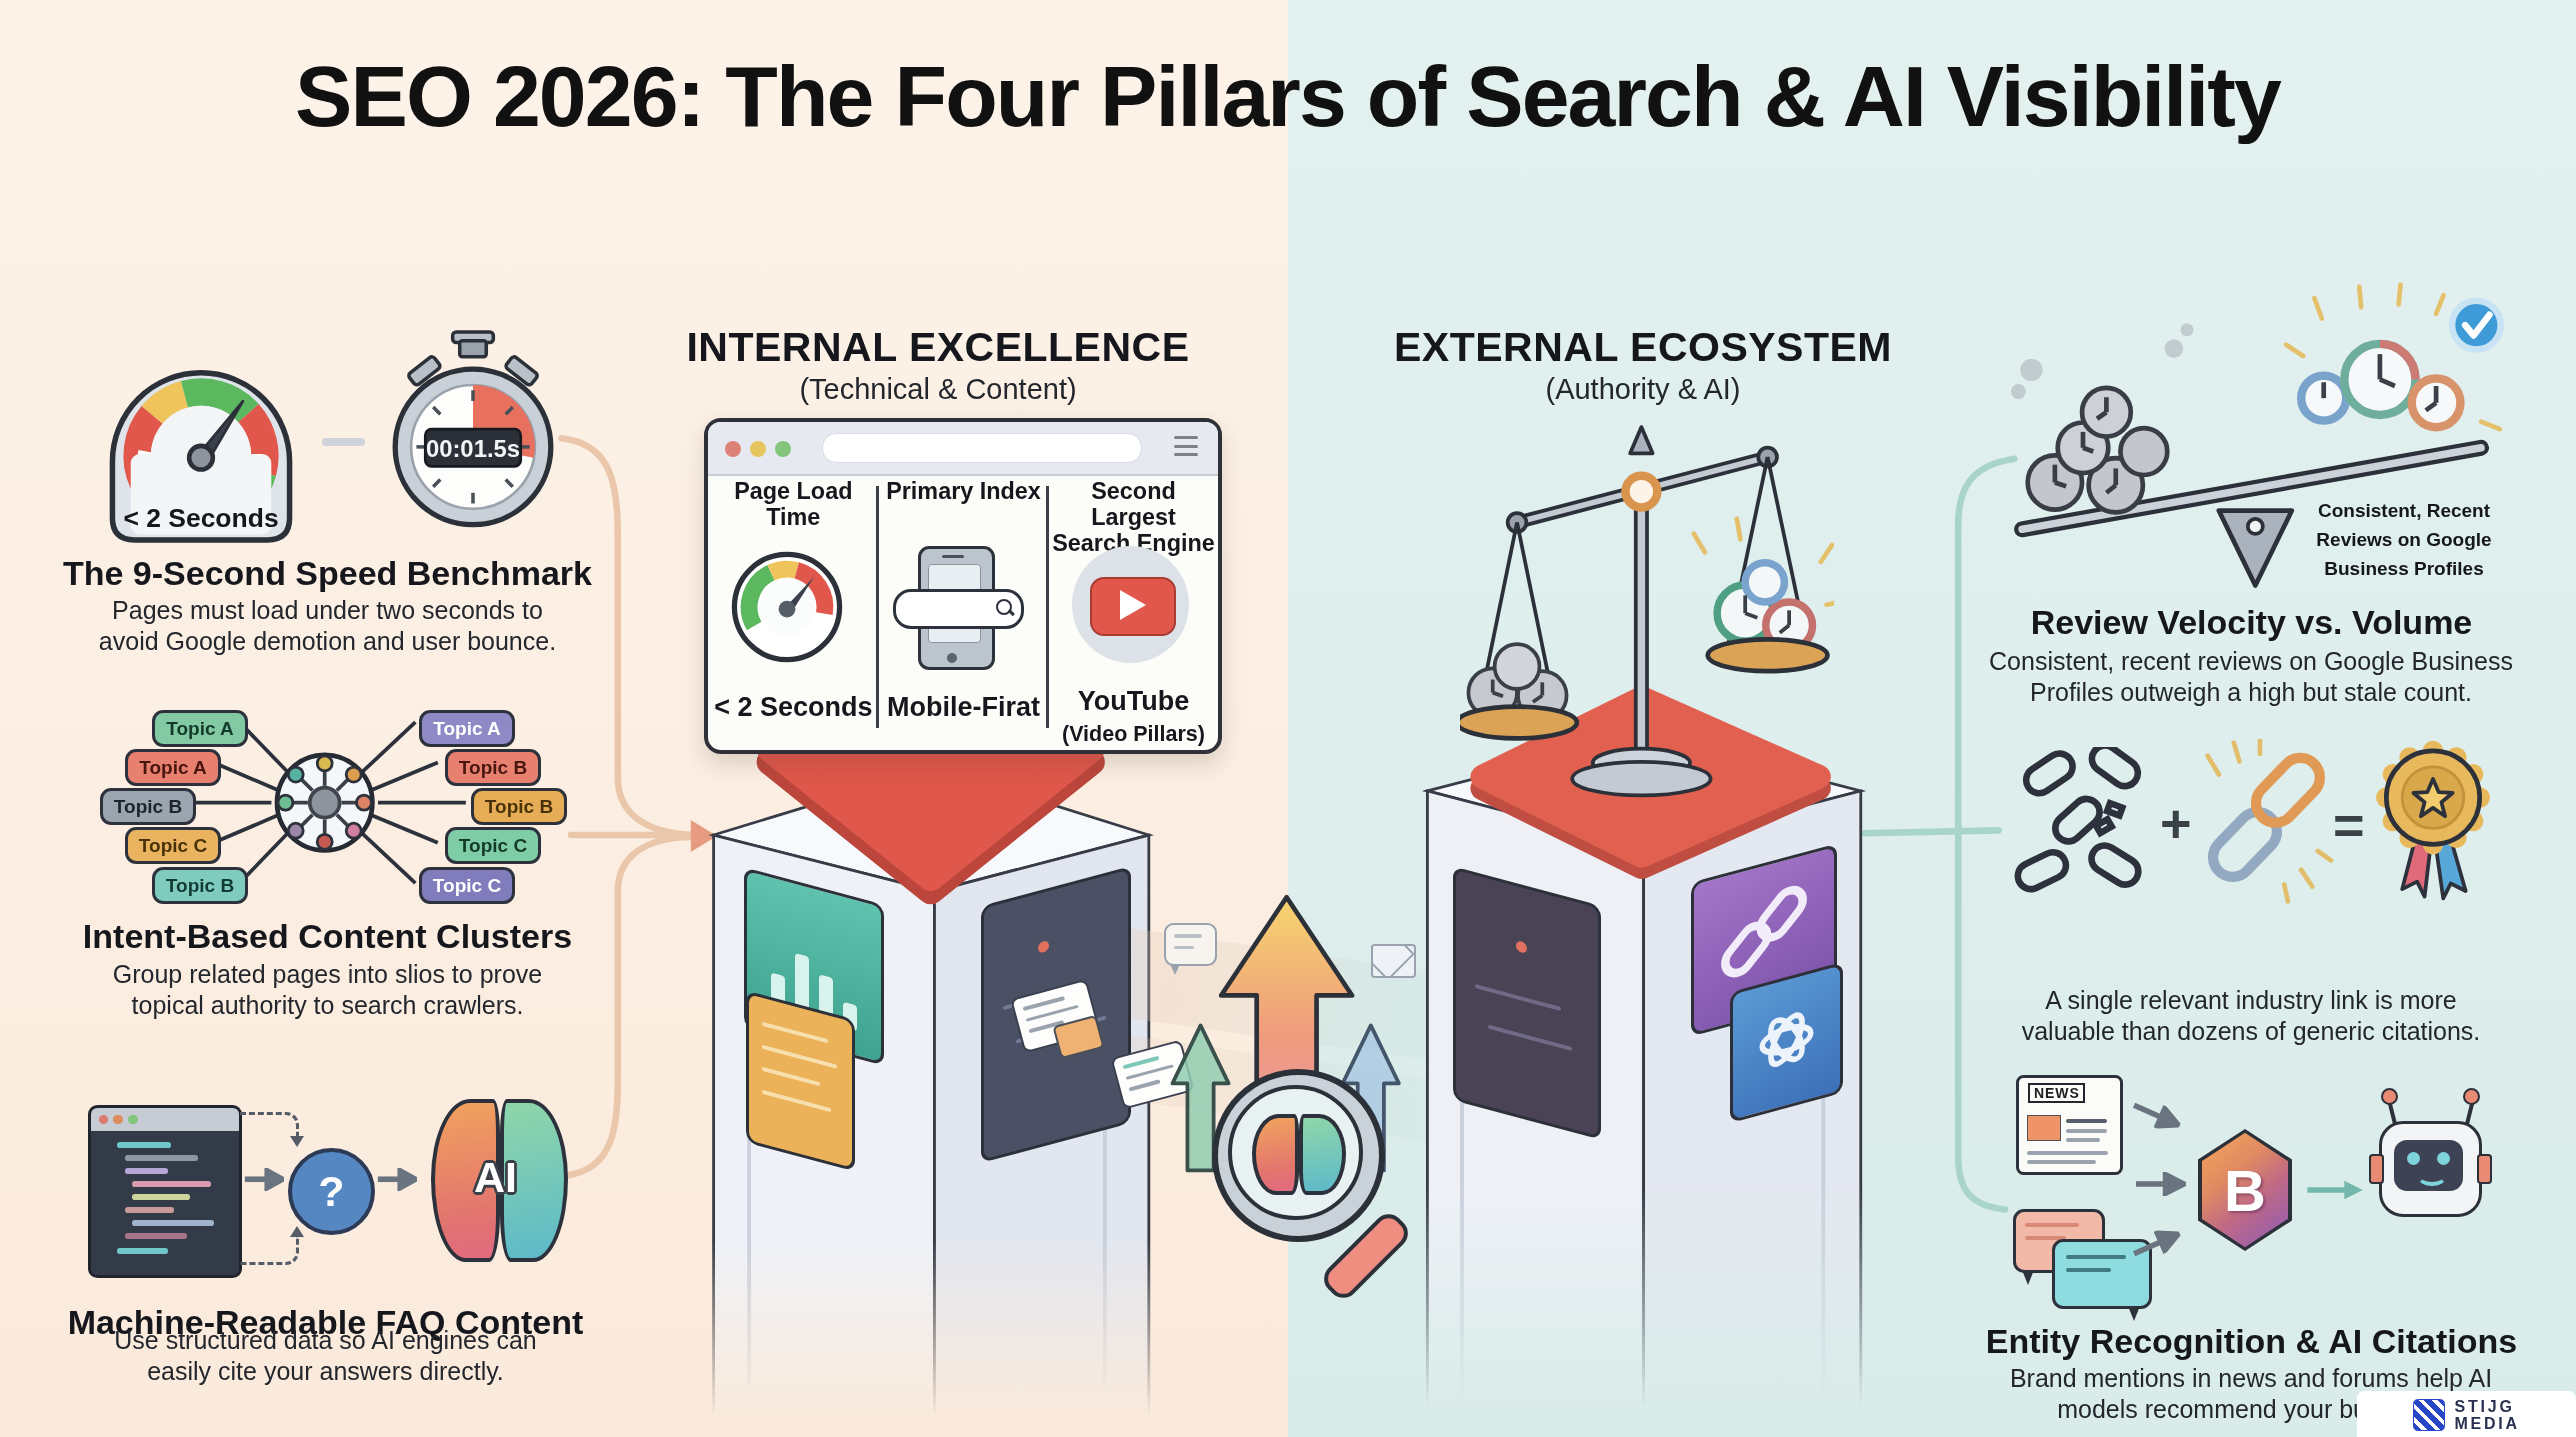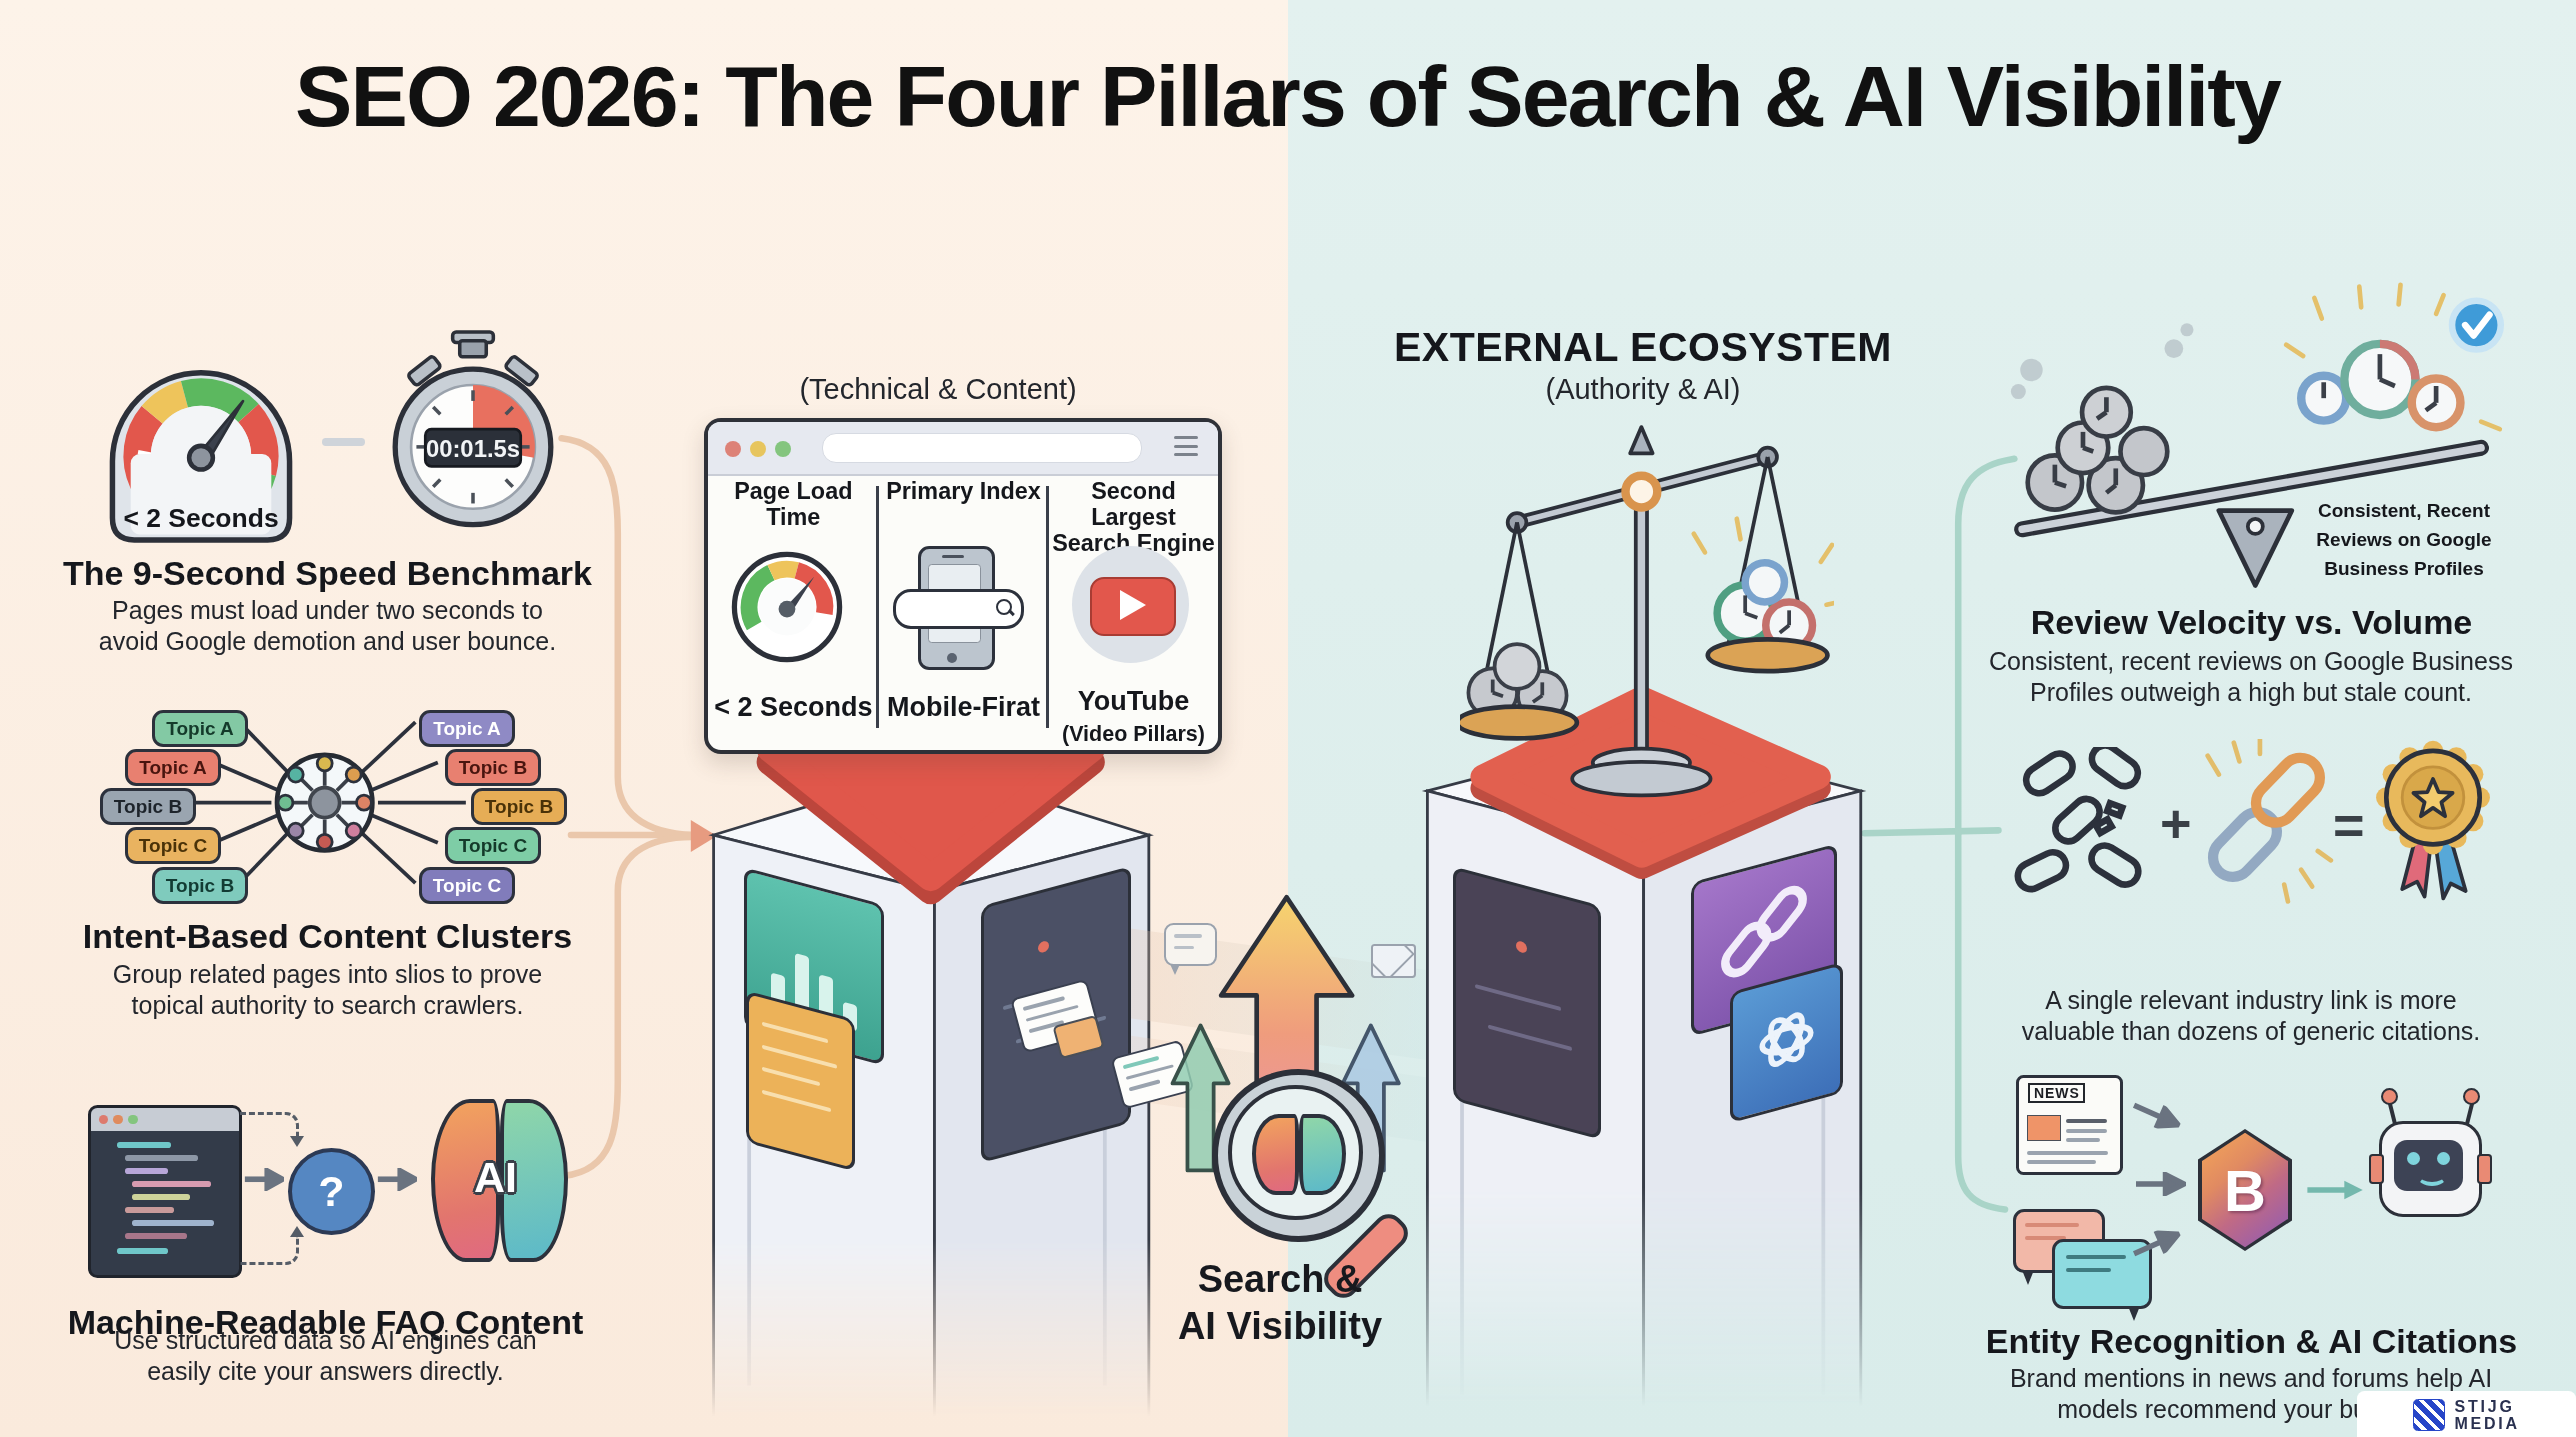--- a/index.html
+++ b/index.html
@@ -243,20 +243,21 @@
       <polygon points="26,3 42,12 26,21" class="gr-arrow"></polygon>
   </svg>
   <div class="abs brain" style="left:431px;top:1099px;width:137px;height:163px;">
     <div class="bh bl"></div>
       <div class="bh br"></div>
     <div class="ai-label" style="left:43px;top:54px;font-size:43px;">AI</div>
   </div>
   <h2 class="abs ctr sec-head" style="left:54px;top:1303px;width:543px;">Machine-Readable FAQ Content</h2>
   <div class="abs ctr sec-body" style="left:87px;top:1325px;width:477px;">Use structured data so AI engines can easily cite your answers directly.</div>
 
+  <h2 class="abs ctr col-head" style="left:676px;top:324px;width:524px;">INTERNAL EXCELLENCE</h2>
   <div class="abs ctr col-sub" style="left:676px;top:373px;width:524px;">(Technical &amp; Content)</div>
 
   <svg class="abs" style="left:693px;top:730px;-webkit-mask-image:linear-gradient(180deg,#000 72%,transparent 97%);mask-image:linear-gradient(180deg,#000 72%,transparent 97%);" width="468" height="708" viewBox="0 0 500 756">
     <polygon points="22,112 258,40 487,112 258,172" fill="#f7f9fc" stroke="#363b46" stroke-width="3"></polygon>
     <polygon points="22,112 258,172 258,756 22,756" fill="#eef1f7" stroke="#363b46" stroke-width="3"></polygon>
     <polygon points="258,172 487,112 487,756 258,756" fill="#e2e6ef" stroke="#363b46" stroke-width="3"></polygon>
     <path d="M82,34 L426,34 L254,172 Z" fill="#bc463c" stroke="#bc463c" stroke-width="28" stroke-linejoin="round"></path>
     <path d="M82,20 L426,20 L254,158 Z" fill="#e0574b" stroke="#e0574b" stroke-width="28" stroke-linejoin="round"></path>
     <path d="M82,20 L426,20 L254,158 Z" fill="none" stroke="#8e342d" stroke-width="3" stroke-linejoin="round" transform="translate(0,-14) scale(1)" opacity="0"></path>
     <line x1="60" y1="220" x2="60" y2="700" stroke="#c9cfdb" stroke-width="4"></line>
@@ -359,24 +360,20 @@
     <div style="position:absolute;left:-3.7px;top:-11.2px;width:34px;height:34px;border:2.8px solid #9aa2ad;transform:rotate(45deg);background:#eef2f6;"></div>
   </div>
   <div id="magnify" class="abs">
     <div class="inner"></div>
     <div class="brain" style="position:absolute;left:34px;top:39px;width:94px;height:81px;">
       <div class="bh bl"></div>
         <div class="bh br"></div>
     </div>
   </div>
   <div id="maghandle" class="abs"></div>
-  <div id="center-label" class="abs ctr">
-    <div>Search &amp;</div>
-    <div>AI Visibility</div>
-  </div>
 
   <h2 class="abs ctr col-head" style="left:1381px;top:324px;width:524px;">EXTERNAL ECOSYSTEM</h2>
   <div class="abs ctr col-sub" style="left:1381px;top:373px;width:524px;">(Authority &amp; AI)</div>
 
   <svg class="abs" style="left:1404px;top:655px;-webkit-mask-image:linear-gradient(180deg,#000 68%,transparent 96%);mask-image:linear-gradient(180deg,#000 68%,transparent 96%);" width="468" height="783" viewBox="0 0 500 836">
     <polygon points="25,145 256,85 488,145 256,205" fill="#f7f9fc" stroke="#363b46" stroke-width="3"></polygon>
     <polygon points="25,145 256,205 256,836 25,836" fill="#eef0f6" stroke="#363b46" stroke-width="3"></polygon>
     <polygon points="256,205 488,145 488,836 256,836" fill="#e4e8f0" stroke="#363b46" stroke-width="3"></polygon>
     <path d="M254,46 L443,130 L254,214 L84,130 Z" fill="#bf4d41" stroke="#bf4d41" stroke-width="26" stroke-linejoin="round" transform="translate(0,12)"></path>
     <path d="M254,46 L443,130 L254,214 L84,130 Z" fill="#e2604f" stroke="#e2604f" stroke-width="26" stroke-linejoin="round"></path>

